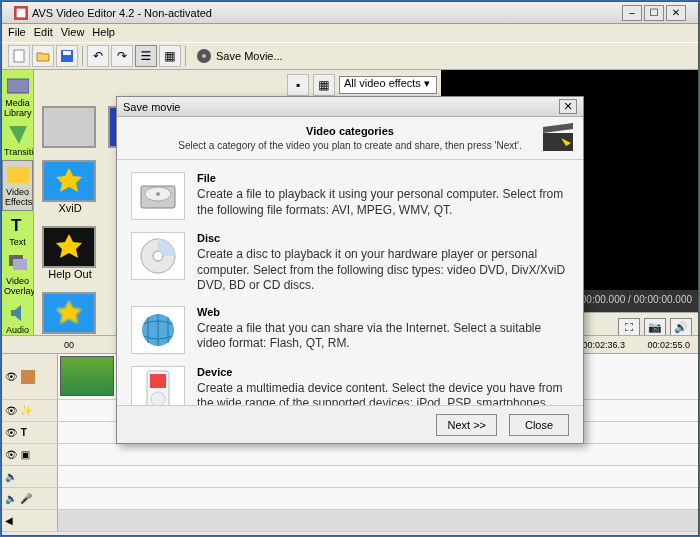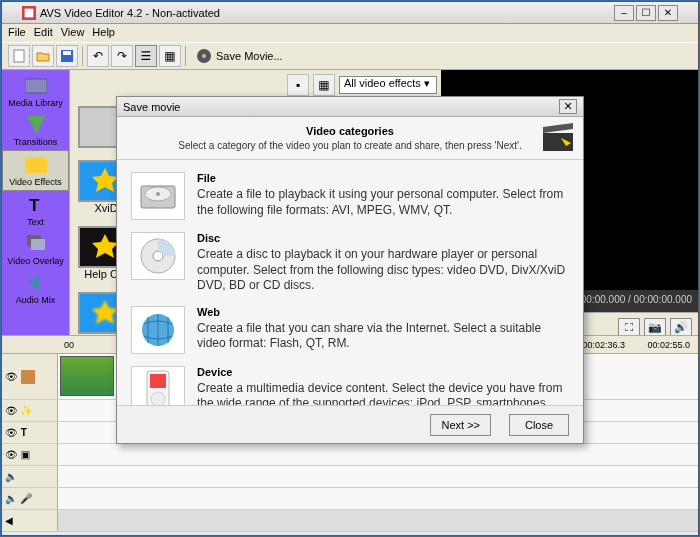--- a/index.html
+++ b/index.html
@@ -1,31 +1,31 @@
 <!DOCTYPE html>
 <html><head>
 <meta charset="utf-8">
 <style>
 * { box-sizing: border-box; margin: 0; padding: 0; }
 body { font-family: Tahoma, Arial, sans-serif; font-size: 11px; background: #3a6ea5; width: 700px; height: 537px; overflow: hidden; position: relative; }
 .window { width: 698px; height: 535px; margin: 1px; background: #ece9d8; border: 1px solid #555; display: flex; flex-direction: column; }
-.titlebar { height: 22px; background: linear-gradient(#f0f0f0, #d8d8d8); display: flex; align-items: center; padding: 0 20px; border-bottom: 1px solid #999; }
+.titlebar { height: 22px; background: linear-gradient(#f0f0f0, #d8d8d8); display: flex; align-items: center; padding: 0 12px; border-bottom: 1px solid #999; }
 .titlebar-icon { width: 14px; height: 14px; margin-right: 4px; }
 .titlebar-text { flex: 1; font-size: 11px; }
 .titlebar-btns { display: flex; gap: 2px; }
 .titlebar-btn { width: 20px; height: 16px; border: 1px solid #888; background: #e8e8e8; font-size: 10px; display: flex; align-items: center; justify-content: center; cursor: pointer; }
 .menubar { height: 18px; display: flex; gap: 8px; padding: 2px 6px; background: #ece9d8; font-size: 11px; }
 .menu-item { cursor: pointer; }
 .toolbar-row { height: 28px; background: #ece9d8; border-top: 1px solid #fff; border-bottom: 1px solid #aaa; display: flex; align-items: center; padding: 0 6px; gap: 2px; }
 .tb-btn { width: 22px; height: 22px; border: 1px solid #bbb; background: #f0f0f0; display: flex; align-items: center; justify-content: center; cursor: pointer; font-size: 12px; }
 .tb-btn.pressed { background: #ddd; border-color: #888; }
 .tb-sep { width: 1px; height: 20px; background: #aaa; margin: 0 2px; }
 .save-movie-btn { display: flex; align-items: center; gap: 4px; padding: 2px 6px; cursor: pointer; font-size: 11px; }
 .content-row { flex: 1; display: flex; overflow: hidden; }
-.left-panel { width: 68px; background: #8b5cf6; border-right: 1px solid #aaa; display: flex; flex-direction: column; padding-top: 2px; }
+.left-panel { width: 32px; background: #bef264; border-right: 1px solid #aaa; display: flex; flex-direction: column; padding-top: 2px; }
 .left-item { text-align: center; padding: 3px 2px; cursor: pointer; font-size: 9px; }
 .left-item.sel { background: #d5d5c5; border: 1px solid #888; }
 .left-icon { width: 22px; height: 22px; margin: 0 auto 1px; display: block; }
 .effects-panel { flex: 1; background: #ece9d8; padding: 4px; overflow: hidden; }
 .effects-top { display: flex; justify-content: flex-end; gap: 4px; margin-bottom: 4px; align-items: center; }
 .ef-combo { font-size: 11px; height: 18px; width: 98px; border: 1px solid #888; background: #fff; padding: 0 4px; }
 .thumbs { display: flex; flex-wrap: wrap; gap: 10px; padding: 6px 4px; }
 .thumb-item { width: 56px; text-align: center; }
 .thumb { width: 54px; height: 42px; border: 2px solid #999; background: #333; display: flex; align-items: center; justify-content: center; }
 .thumb.sel { border-color: #316ac5; }
@@ -47,21 +47,21 @@
 .dlg-close { margin-left: auto; width: 18px; height: 15px; border: 1px solid #888; background: #e8e8e8; display: flex; align-items: center; justify-content: center; cursor: pointer; }
 .dlg-header { padding: 8px 14px; border-bottom: 1px solid #ccc; position: relative; background: #f5f5f5; text-align: center; }
 .dlg-header b { font-size: 11px; }
 .dlg-header-desc { font-size: 10px; margin-top: 3px; color: #333; }
 .dlg-header-icon { position: absolute; right: 10px; top: 6px; width: 30px; height: 30px; }
 .dlg-body { flex: 1; padding: 6px 14px; overflow: auto; }
 .cat-row { display: flex; gap: 12px; padding: 6px 0; align-items: flex-start; }
 .cat-icon { width: 54px; height: 48px; border: 1px solid #ccc; background: #fff; display: flex; align-items: center; justify-content: center; flex-shrink: 0; }
 .cat-text b { font-size: 11px; font-weight: bold; }
 .cat-desc { font-size: 12px; margin-top: 3px; color: #333; line-height: 1.3; }
-.dlg-footer { height: 38px; border-top: 1px solid #ccc; display: flex; justify-content: flex-end; align-items: center; gap: 18px; padding: 0 14px; background: #f0f0f0; }
+.dlg-footer { height: 38px; border-top: 1px solid #ccc; display: flex; justify-content: flex-end; align-items: center; gap: 12px; padding: 0 14px; background: #f0f0f0; }
 .dlg-btn { min-width: 60px; height: 22px; border: 1px solid #888; background: #eee; font-size: 11px; cursor: pointer; padding: 0 10px; }
 svg { display: block; }
 </style>
 </head>
 <body>
 
 <div class="window">
   <div class="titlebar">
     <svg class="titlebar-icon" viewBox="0 0 16 16">
         <rect width="16" height="16" fill="#c44"></rect>

